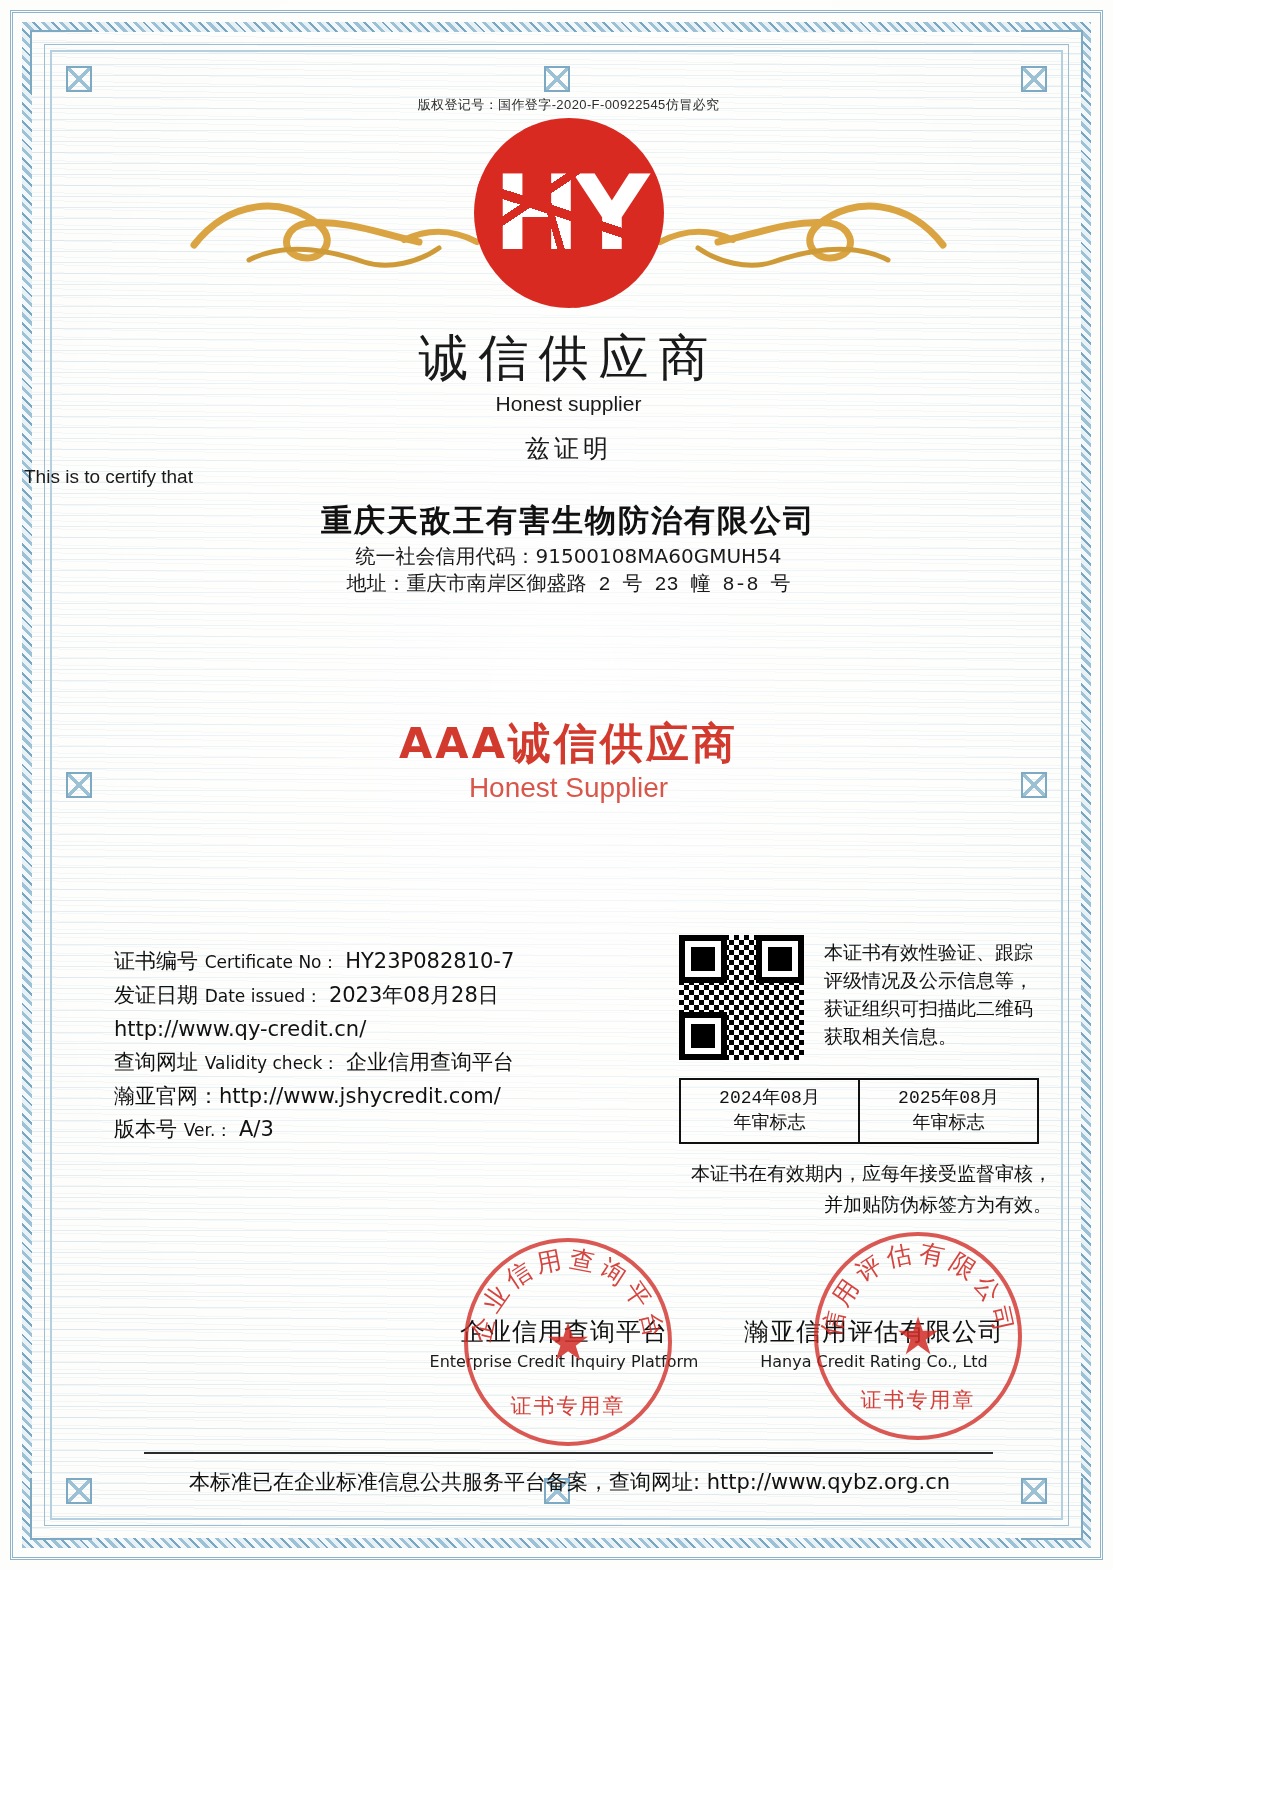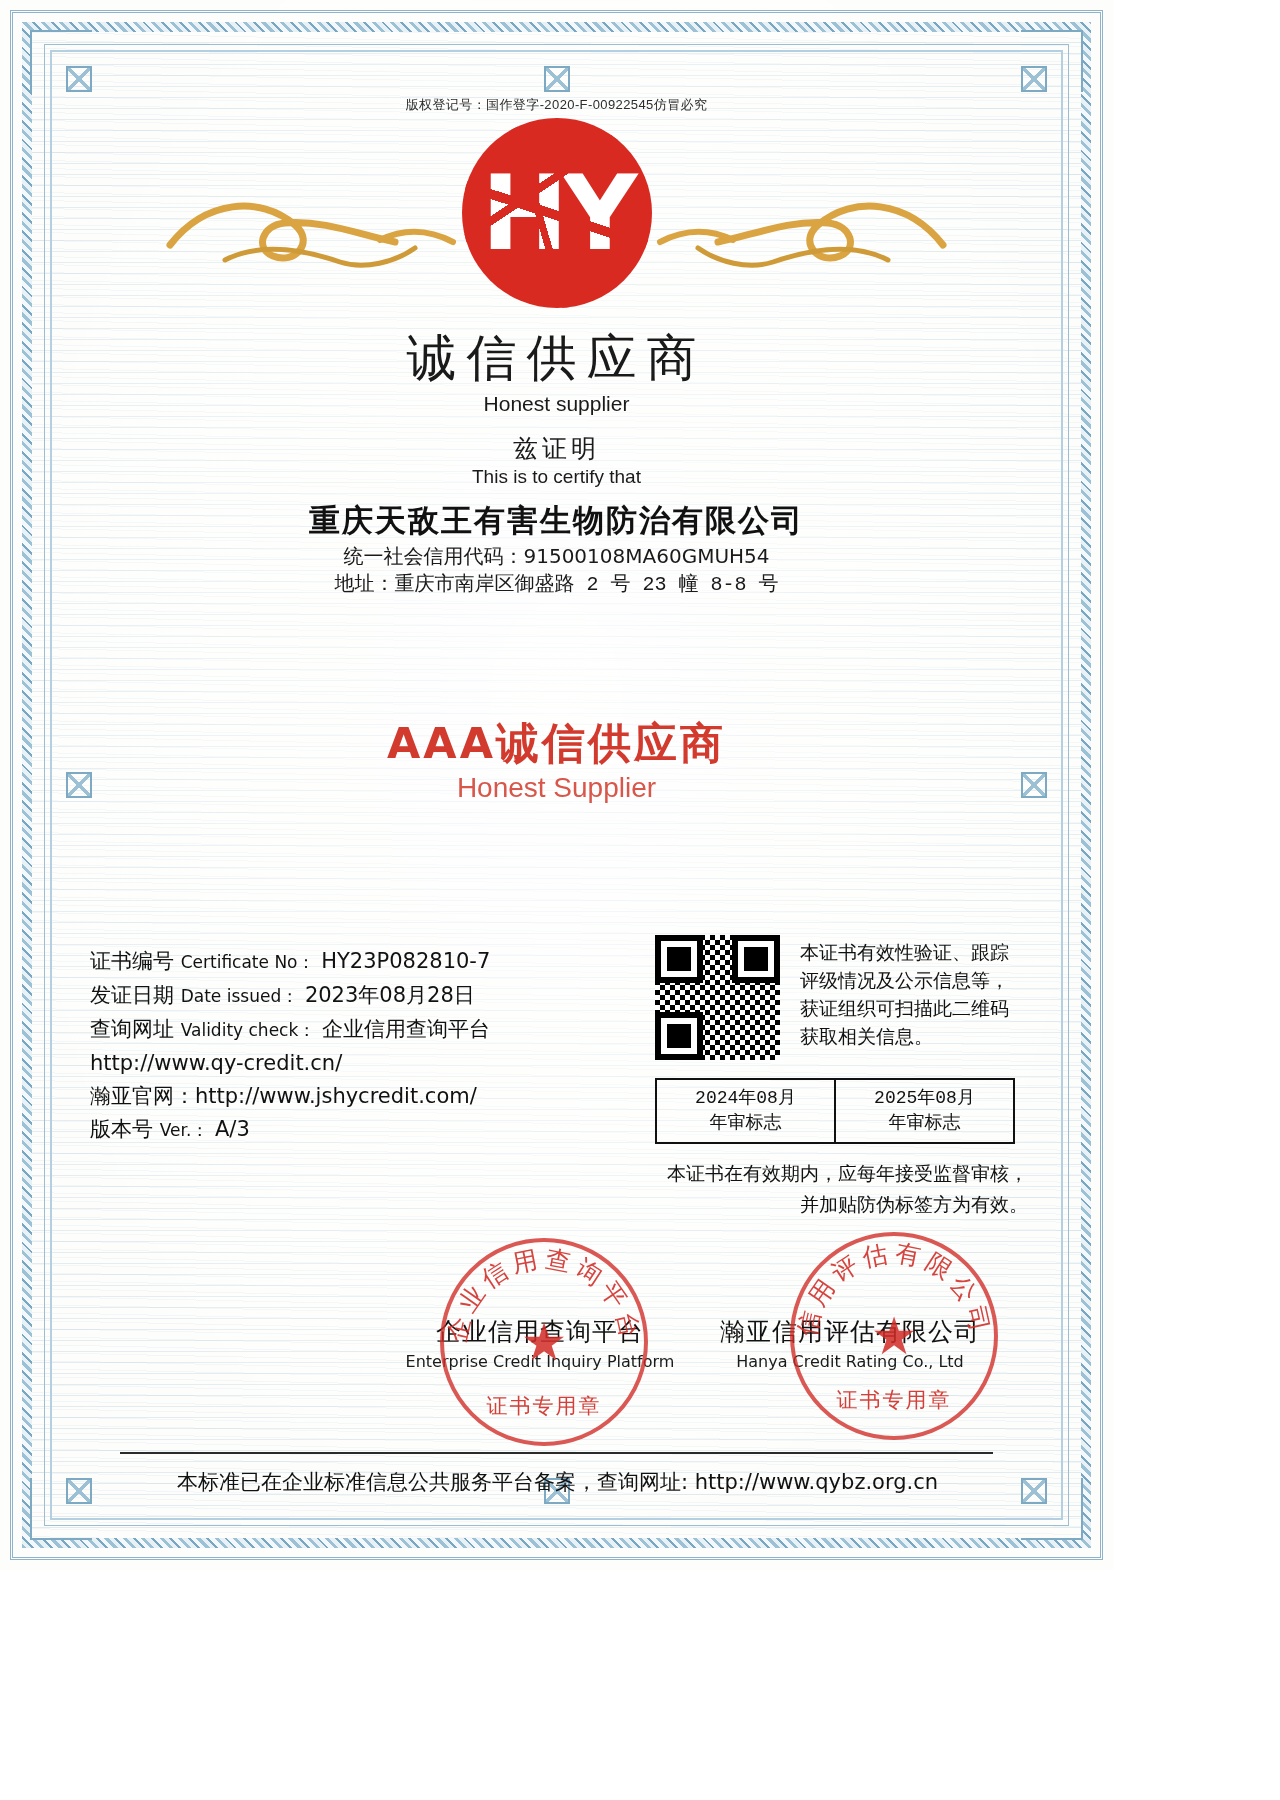--- a/index.html
+++ b/index.html
@@ -105,20 +105,21 @@
     background:
       linear-gradient(45deg, transparent 44%, #9cc0d4 44%, #9cc0d4 56%, transparent 56%),
       linear-gradient(-45deg, transparent 44%, #9cc0d4 44%, #9cc0d4 56%, transparent 56%);
   }
 
   
   .content {
     position: absolute;
     inset: 0;
     z-index: 5;
+    margin-left: 24px;
   }
 
   .copyright-line {
     position: absolute;
     top: 96px;
     left: 0; right: 0;
     text-align: center;
     font-size: 13px;
     color: #2c2c2c;
     letter-spacing: .4px;
@@ -192,21 +193,20 @@
     top: 432px; left: 0; right: 0;
     text-align: center;
     font-size: 25px;
     letter-spacing: 4px;
     color: #1a1a1a;
     font-family: "DejaVu Sans", sans-serif;
   }
   .certify-en {
     position: absolute;
     top: 466px; left: 0; right: 0;
-    text-align: center;
     font-size: 19px;
     color: #1a1a1a;
   }
   .company-name {
     position: absolute;
     top: 500px; left: 0; right: 0;
     text-align: center;
     font-size: 31px;
     font-weight: bold;
     letter-spacing: 2px;
@@ -488,26 +488,26 @@
         <span class="lbl-cn">证书编号</span>
         <span class="lbl-en">Certificate No：</span>
         <span>HY23P082810-7</span>
       </div>
       <div class="row">
         <span class="lbl-cn">发证日期</span>
         <span class="lbl-en">Date issued：</span>
         <span>2023年08月28日</span>
       </div>
       <div class="row">
+        <span>http://www.qy-credit.cn/</span>
+      </div>
+      <div class="row">
         <span class="lbl-cn">查询网址</span>
         <span class="lbl-en">Validity check：</span>
         <span>企业信用查询平台</span>
-      </div>
-      <div class="row">
-        <span>http://www.qy-credit.cn/</span>
       </div>
       <div class="row">
         <span class="lbl-cn">瀚亚官网：</span><span>http://www.jshycredit.com/</span>
       </div>
       <div class="row">
         <span class="lbl-cn">版本号</span>
         <span class="lbl-en">Ver.：</span>
         <span>A/3</span>
       </div>
     </div>

